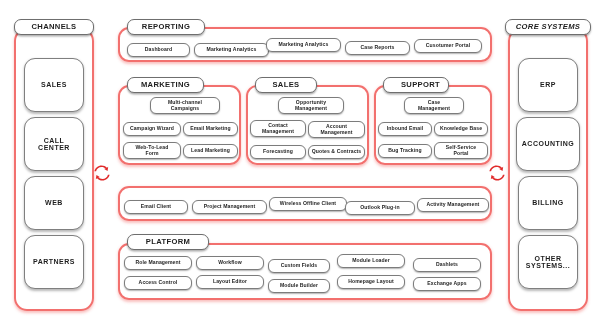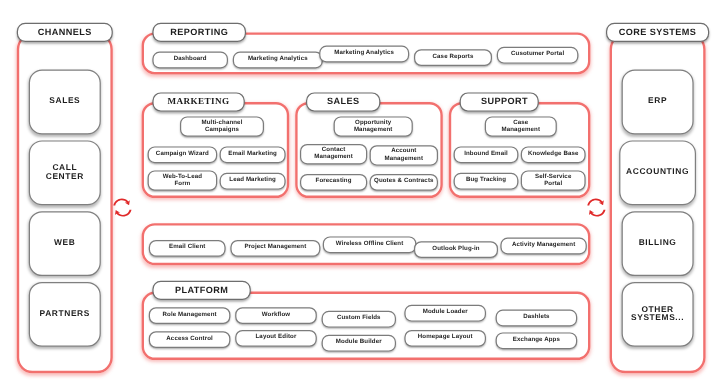--- a/index.html
+++ b/index.html
@@ -109,21 +109,21 @@
   <div class="panel" style="left:118px; top:27px; width:374px; height:35px;"></div>
   <div class="node section-title" style="left:127px; top:19px; width:78px;">REPORTING</div>
 
   <div class="node chip" style="left:127px; top:43px; width:63px;">Dashboard</div>
   <div class="node chip" style="left:194px; top:43px; width:75px;">Marketing Analytics</div>
   <div class="node chip" style="left:266px; top:38px; width:75px;">Marketing Analytics</div>
   <div class="node chip" style="left:345px; top:41px; width:65px;">Case Reports</div>
   <div class="node chip" style="left:414px; top:39px; width:68px;">Cusotumer Portal</div>
 
   <div class="panel" style="left:118px; top:85px; width:123px; height:80px;"></div>
-  <div class="node section-title" style="left:127px; top:77px; width:77px;font-family:Liberation Serif, serif;">MARKETING</div>
+  <div class="node section-title" style="left:127px; top:77px; width:77px;">MARKETING</div>
 
   <div class="node chip two-line" style="left:150px; top:97px; width:70px; white-space:pre-line;">Multi-channel
 Campaigns</div>
   <div class="node chip" style="left:123px; top:122px; width:58px;">Campaign Wizard</div>
   <div class="node chip" style="left:183px; top:122px; width:55px;">Email Marketing</div>
   <div class="node chip two-line" style="left:123px; top:142px; width:58px; white-space:pre-line;">Web-To-Lead
 Form</div>
   <div class="node chip" style="left:183px; top:144px; width:55px;">Lead Marketing</div>
 
   <div class="panel" style="left:246px; top:85px; width:123px; height:80px;"></div>
@@ -174,21 +174,21 @@
 
   <div class="sync-icon" style="left:487px; top:163px;">
     <svg viewBox="0 0 32 32" aria-hidden="true">
       <path d="M6.5 13.2c0.9-4.0 4.5-6.9 8.8-6.9 2.6 0 4.9 1.05 6.6 2.75l-2.9 0.05 5.9 3.6 1.0-6.6-2.0 1.6C21.7 5.4 18.6 4.0 15.3 4.0 9.6 4.0 4.9 8.0 3.9 13.2z" fill="#e02a2a"></path>
       <path d="M25.5 18.8c-0.9 4.0-4.5 6.9-8.8 6.9-2.6 0-4.9-1.05-6.6-2.75l2.9-0.05-5.9-3.6-1.0 6.6 2.0-1.6c2.2 2.3 5.3 3.7 8.6 3.7 5.7 0 10.4-4.0 11.4-9.2z" fill="#e02a2a"></path>
     </svg>
   </div>
 
   <div class="panel rail" style="left:508px; top:28px; width:80px; height:283px;"></div>
 
-  <div class="node section-title" style="left:505px; top:19px; width:86px;">CORE SYSTEMS</div>
+  <div class="node section-title" style="left:505px; top:19px; width:86px;font-style:italic;">CORE SYSTEMS</div>
 
   <div class="node rail-block" style="left:518px; top:58px; width:60px; height:54px; white-space:pre-line;">ERP</div>
   <div class="node rail-block" style="left:516px; top:117px; width:64px; height:54px; white-space:pre-line;">ACCOUNTING</div>
   <div class="node rail-block" style="left:518px; top:176px; width:60px; height:54px; white-space:pre-line;">BILLING</div>
   <div class="node rail-block" style="left:518px; top:235px; width:60px; height:54px; white-space:pre-line;">OTHER
 SYSTEMS...</div>
 
 </div>
 
 </body></html>

